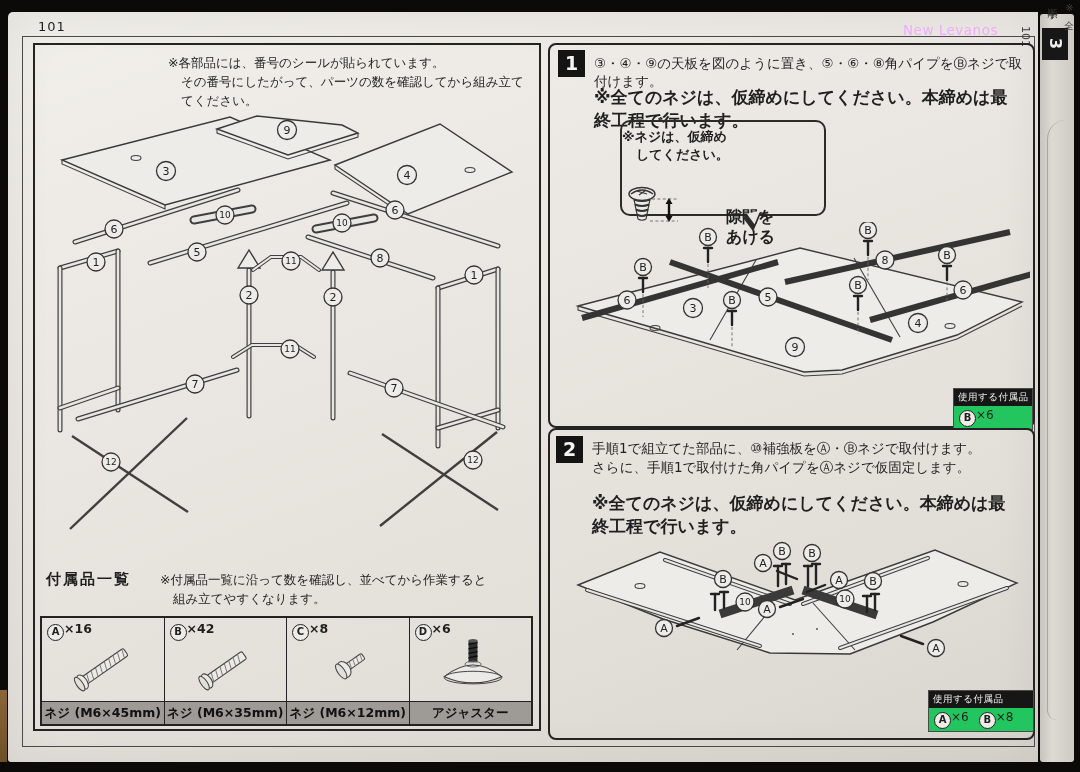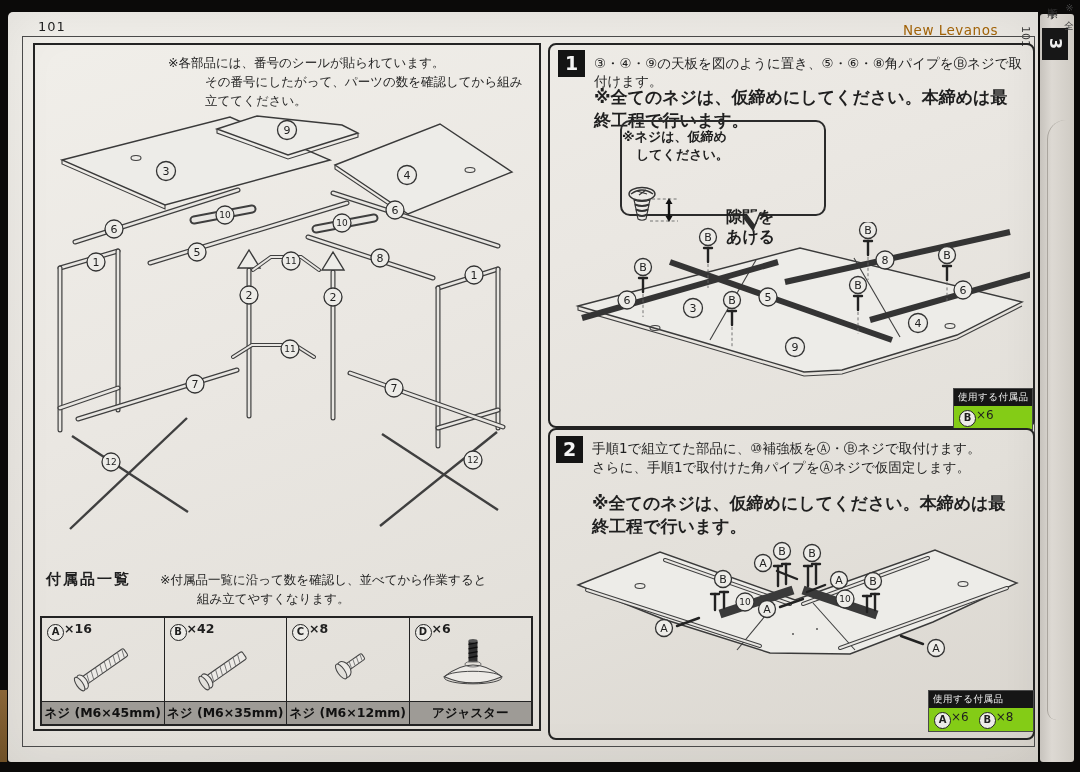--- a/index.html
+++ b/index.html
@@ -9,33 +9,33 @@
   .paper{left:8px;top:12px;width:1030px;height:750px;
     background:linear-gradient(160deg,#f1efea 0%,#eae7e2 40%,#e3e0da 72%,#d9d5ce 100%);
     border-radius:5px 0 0 3px;box-shadow:inset 0 0 50px rgba(0,0,0,.07);}
   .side-strip{left:1040px;top:14px;width:34px;height:748px;
     background:linear-gradient(90deg,#c7c3bd,#ddd9d3 35%,#cfcbc4);border-radius:3px;}
   .side-curve{left:1047px;top:120px;width:18px;height:600px;border-left:1.5px solid #aaa59e;
     border-radius:60px 0 0 30px;}
   .wood{left:0;top:690px;width:7px;height:72px;background:linear-gradient(#8a6638,#6f5026);}
   .page-frame{left:22px;top:36px;width:1011px;height:709px;border:1.5px solid #4a4a4a;}
   .page-num{left:38px;top:19px;font-size:13px;letter-spacing:1px;}
-  .brand{left:903px;top:22px;font-size:13.5px;letter-spacing:.5px;color:#a16207;}
+  .brand{left:903px;top:22px;font-size:13.5px;letter-spacing:.5px;color:#f0abfc;}
   .vtext{writing-mode:vertical-rl;text-orientation:mixed;}
   .side-101{left:1019px;top:26px;font-size:11px;color:#3a3a3a;}
   .side-tab{left:1042px;top:28px;width:26px;height:32px;background:#171717;color:#efefef;
     display:flex;align-items:center;justify-content:center;}
   .side-tab span{font-size:16px;font-weight:bold;}
   .side-tejun{left:1046px;top:0px;font-size:10.5px;color:#2e2e2e;}
   .side-zen{left:1062px;top:2px;font-size:9.5px;color:#444;}
   .left-box{left:33px;top:43px;width:504px;height:684px;border:2.2px solid #232323;}
   .title-lg{font-size:25px;font-weight:bold;letter-spacing:3px;}
   .title-md{font-size:15px;font-weight:bold;letter-spacing:2px;}
   .note{font-size:12.5px;line-height:1.5;}
-  .note .indent{display:block;padding-left:13px;margin-left:24px;}
+  .note .indent{display:block;padding-left:13px;}
   .step-box{left:548px;width:483px;border:2.2px solid #232323;border-radius:8px;}
   #step1-box{top:43px;height:381px;}
   #step2-box{top:428px;height:308px;}
   .stepnum{width:27px;height:27px;background:#141414;color:#f4f4f4;font-size:19px;
     font-weight:bold;text-align:center;line-height:27px;}
   .step-text{font-size:13.5px;}
   .warn{font-size:17px;font-weight:bold;}
   .circ{display:inline-block;width:15px;height:15px;border:1.3px solid #222;border-radius:50%;
     text-align:center;line-height:14px;font-size:10px;font-weight:600;vertical-align:-2px;
     background:#edece8;}
@@ -50,21 +50,21 @@
   .callout{left:620px;top:120px;width:206px;height:96px;border:2.4px solid #2b2b2b;
     border-radius:10px;padding:6px 0;box-sizing:border-box;}
   .callout-l1{font-size:13px;font-weight:600;}
   .callout-l2{font-size:13px;font-weight:600;padding-left:14px;}
   .callout-row{display:flex;align-items:center;margin-top:1px;gap:4px;}
   .gap-text{font-size:16px;font-weight:600;line-height:1.25;margin-top:42px;}
   .tail-o{left:744px;top:214px;width:0;height:0;border-left:7px solid transparent;
     border-right:13px solid transparent;border-top:17px solid #2b2b2b;transform:rotate(-14deg);}
   .tail-i{left:748px;top:212px;width:0;height:0;border-left:5px solid transparent;
     border-right:9px solid transparent;border-top:12px solid #e9e6e1;transform:rotate(-14deg);}
-  .used-box{border:1.6px solid #4a4a4a;background:#84cc16;}
+  .used-box{border:1.6px solid #4a4a4a;background:#22c55e;}
   #used1{left:953px;top:388px;width:78px;}
   #used2{left:928px;top:690px;width:104px;}
   .used-title{background:#161616;color:#f0f0f0;font-size:9.5px;padding:2px 4px;letter-spacing:.5px;
     white-space:nowrap;}
   .used-items{padding:2px 5px;font-size:12px;display:flex;gap:10px;align-items:center;}
   svg text{font-family:"DejaVu Sans",sans-serif;}
   svg .lbl{font-size:11px;fill:#222;text-anchor:middle;}
   svg .lbl2{font-size:9px;fill:#222;text-anchor:middle;}
   svg .lblc{fill:#edece8;stroke:#333;stroke-width:1.3;}
   svg .tubeO{stroke:#3f3f3f;stroke-width:5;stroke-linecap:round;fill:none;}

